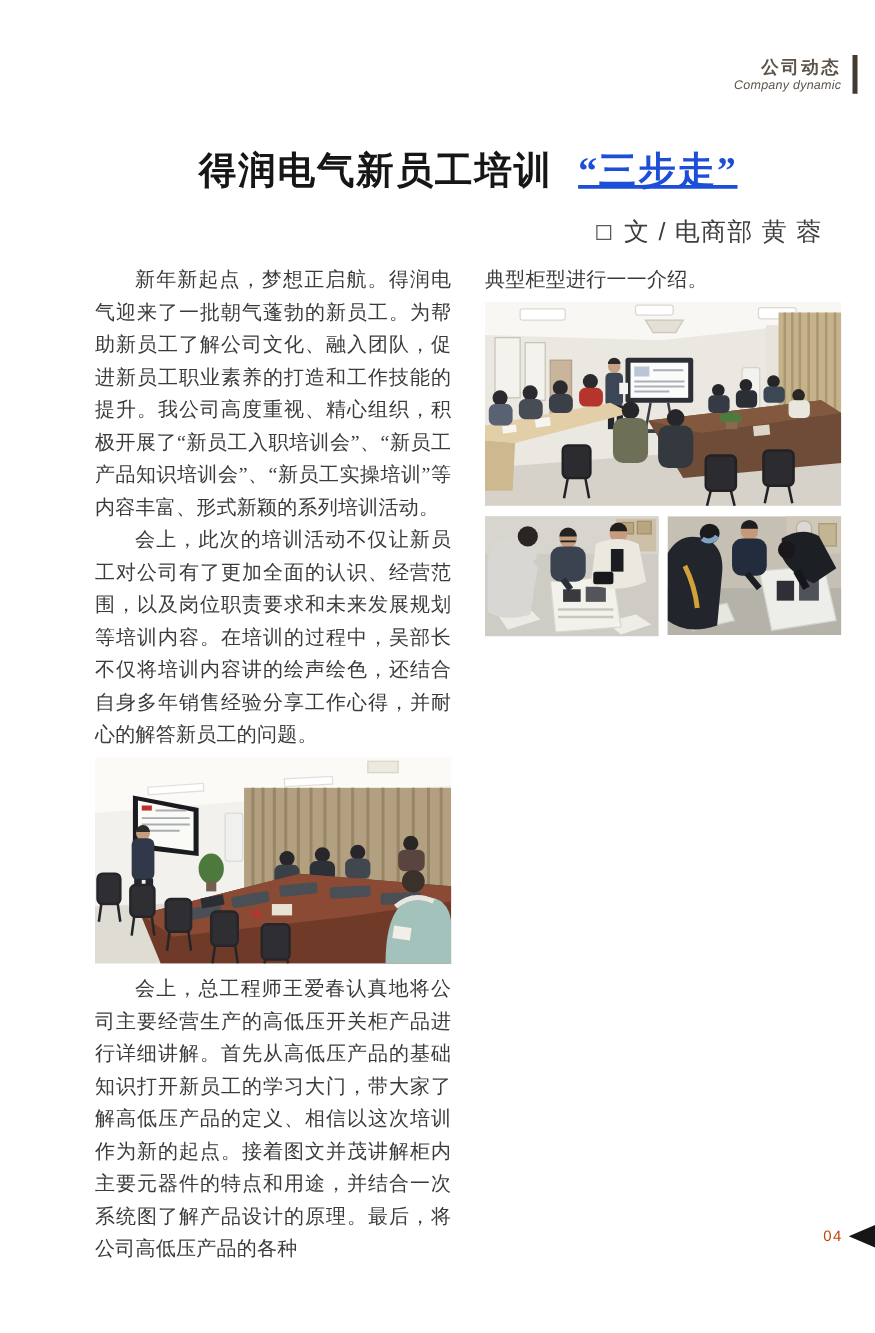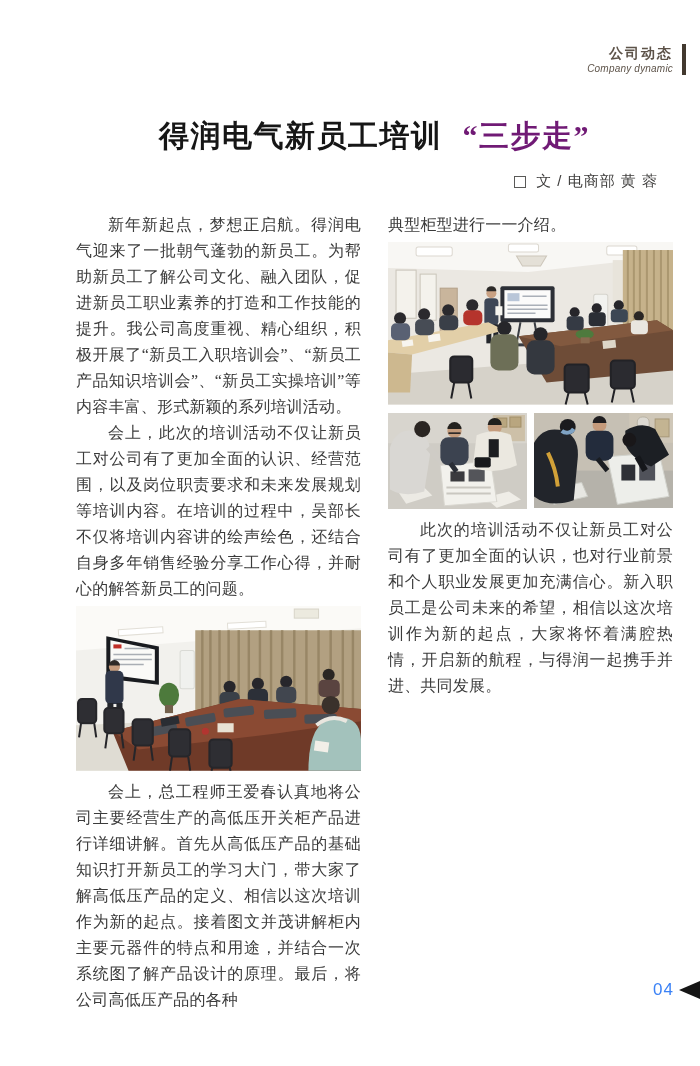--- a/index.html
+++ b/index.html
@@ -11,41 +11,41 @@
   .page-header{position:absolute;top:34px;right:14px;display:flex;align-items:center;gap:9px;margin-top:10px;}
   .header-text{text-align:right;color:#5d5349;font-family:"Liberation Sans","DejaVu Sans",sans-serif;}
   .cat-zh{font-size:14px;font-weight:bold;letter-spacing:2px;line-height:16px;}
   .cat-en{font-size:10px;letter-spacing:0.2px;line-height:13px;margin-top:1px;font-style:italic;}
   .header-bar{width:4px;height:31px;background:#42392f;}
   
   .article-title{
     position:absolute;top:116px;left:76px;width:597px;text-align:center;
     font-size:30px;font-weight:bold;letter-spacing:1.5px;color:#161616;margin:0;white-space:nowrap;
   }
-  .article-title .red{color:#701a75;margin-left:20px;}
+  .article-title .red{color:#1d4ed8;margin-left:20px;text-decoration:underline;}
   .byline{
     position:absolute;top:172px;right:42px;display:flex;align-items:center;gap:10px;
-    font-family:"Liberation Sans","DejaVu Sans",sans-serif;font-size:15px;color:#3f3e3d;letter-spacing:1px;margin-left:20px;
+    font-family:"Liberation Sans","DejaVu Sans",sans-serif;font-size:20px;color:#3f3e3d;letter-spacing:1px;margin-left:20px;
   }
   .byline-box{width:12px;height:12px;border:1.5px solid #5a5a58;display:inline-block;box-sizing:border-box;}
   
   .columns{position:absolute;top:212px;left:76px;width:597px;display:flex;gap:27px;justify-content:space-between;}
   .col{width:285px;}
   .col p{
     margin:0;font-size:16px;line-height:26px;color:#3b3b3b;letter-spacing:0.2px;
     text-align:justify;text-justify:inter-ideograph;
   }
   .col p.indent{text-indent:2em;}
   figure{margin:4px 0 8px;}
   figure svg{display:block;width:100%;height:auto;}
   .photo-row{display:flex;gap:7px;margin:4px 0 8px;}
   .photo-row figure{margin:0;flex:1;}
   
   .page-footer{position:absolute;top:980px;right:0;display:flex;align-items:center;gap:5px;}
-  .page-num{font-family:"Liberation Sans","DejaVu Sans",sans-serif;font-size:17px;color:#3b82f6;letter-spacing:1px;}
+  .page-num{font-family:"Liberation Sans","DejaVu Sans",sans-serif;font-size:12px;color:#c2410c;letter-spacing:1px;}
   .footer-triangle{width:0;height:0;border-top:9px solid transparent;border-bottom:9px solid transparent;border-right:21px solid #161616;}
 </style>
 </head>
 <body>
 
 <div class="page-header">
   <div class="header-text">
     <div class="cat-zh">公司动态</div>
     <div class="cat-en">Company dynamic</div>
   </div>
@@ -281,20 +281,19 @@
           <rect x="52" y="18" width="28" height="30" rx="8" fill="#232c3c"></rect>
           <path d="M64,46 l10,12" stroke="#1a1d22" stroke-width="5"></path>
 
           <path d="M92,18 q16,-10 30,-2 l14,26 -18,12 q-20,-8 -26,-22 z" fill="#1c1f24"></path>
           <circle cx="96" cy="27" r="7" fill="#191719"></circle>
           <path d="M104,44 l8,14" stroke="#15171b" stroke-width="6"></path>
         </svg>
       </figure>
     </div>
 
-    <p class="indent">此次的培训活动不仅让新员工对公司有了更加全面的认识，也对行业前景和个人职业发展更加充满信心。新入职员工是公司未来的希望，相信以这次培训作为新的起点，大家将怀着满腔热情，开启新的航程，与得润一起携手并进、共同发展。</p>
   </div>
 </div>
 
 <div class="page-footer">
   <span class="page-num">04</span>
   <span class="footer-triangle"></span>
 </div>
 
 </body></html>

